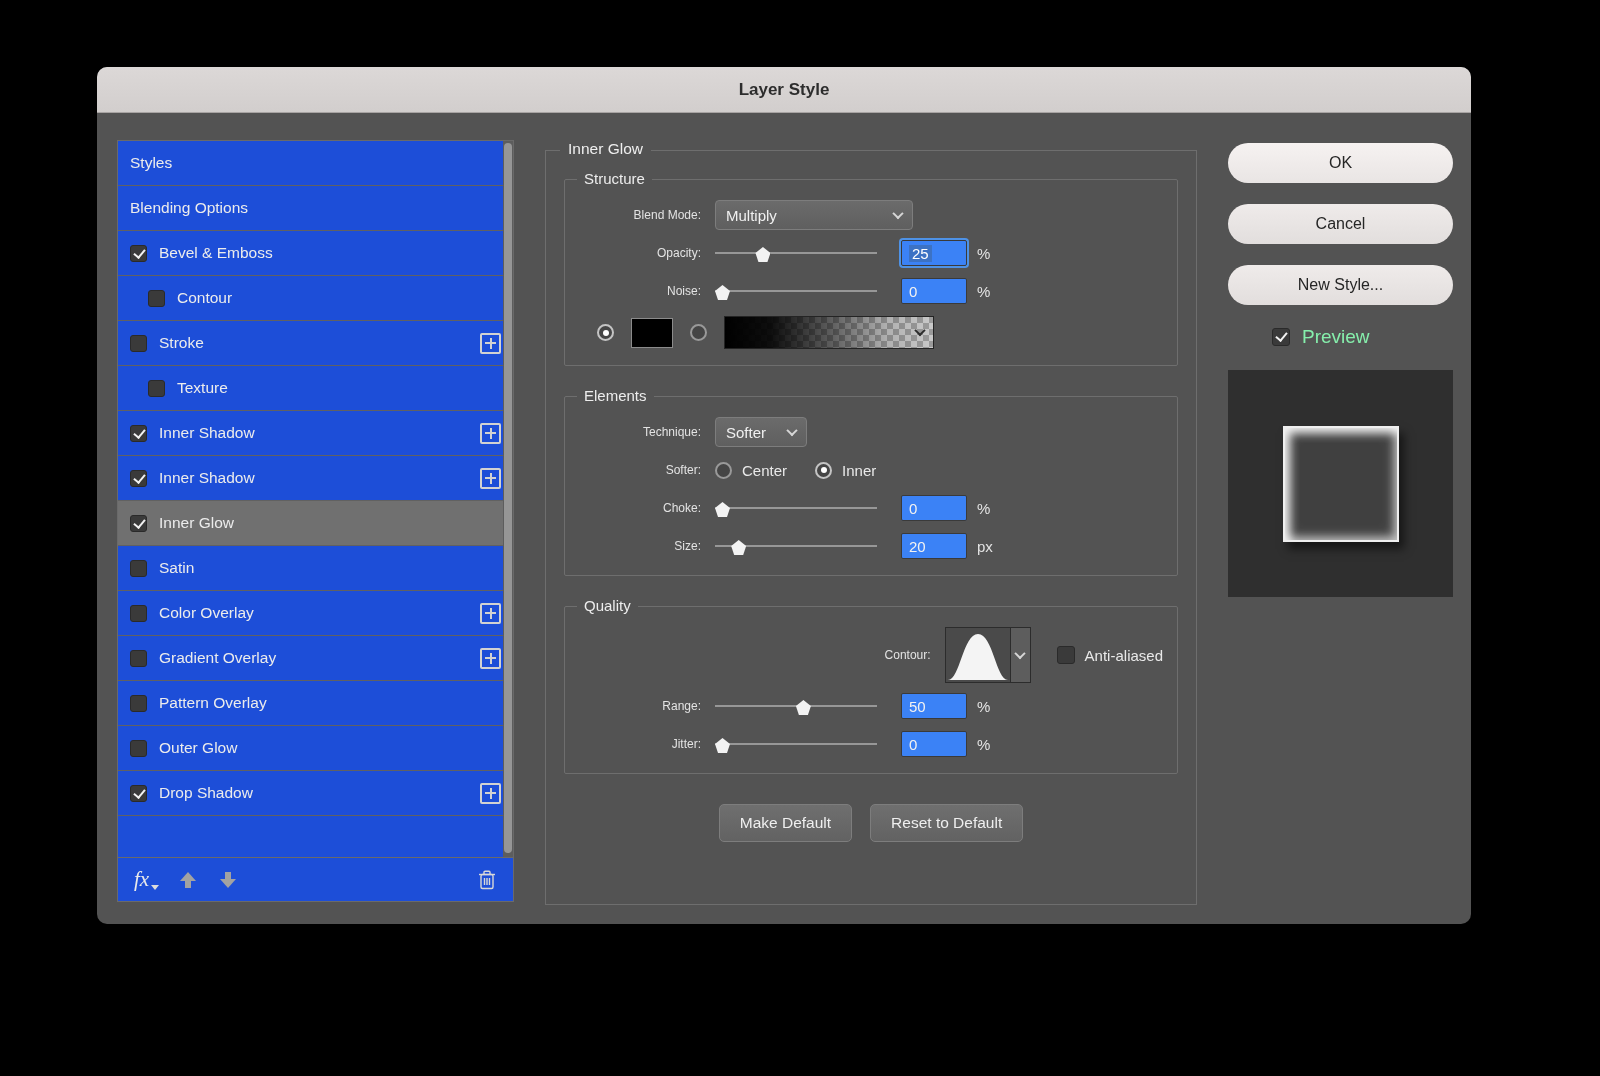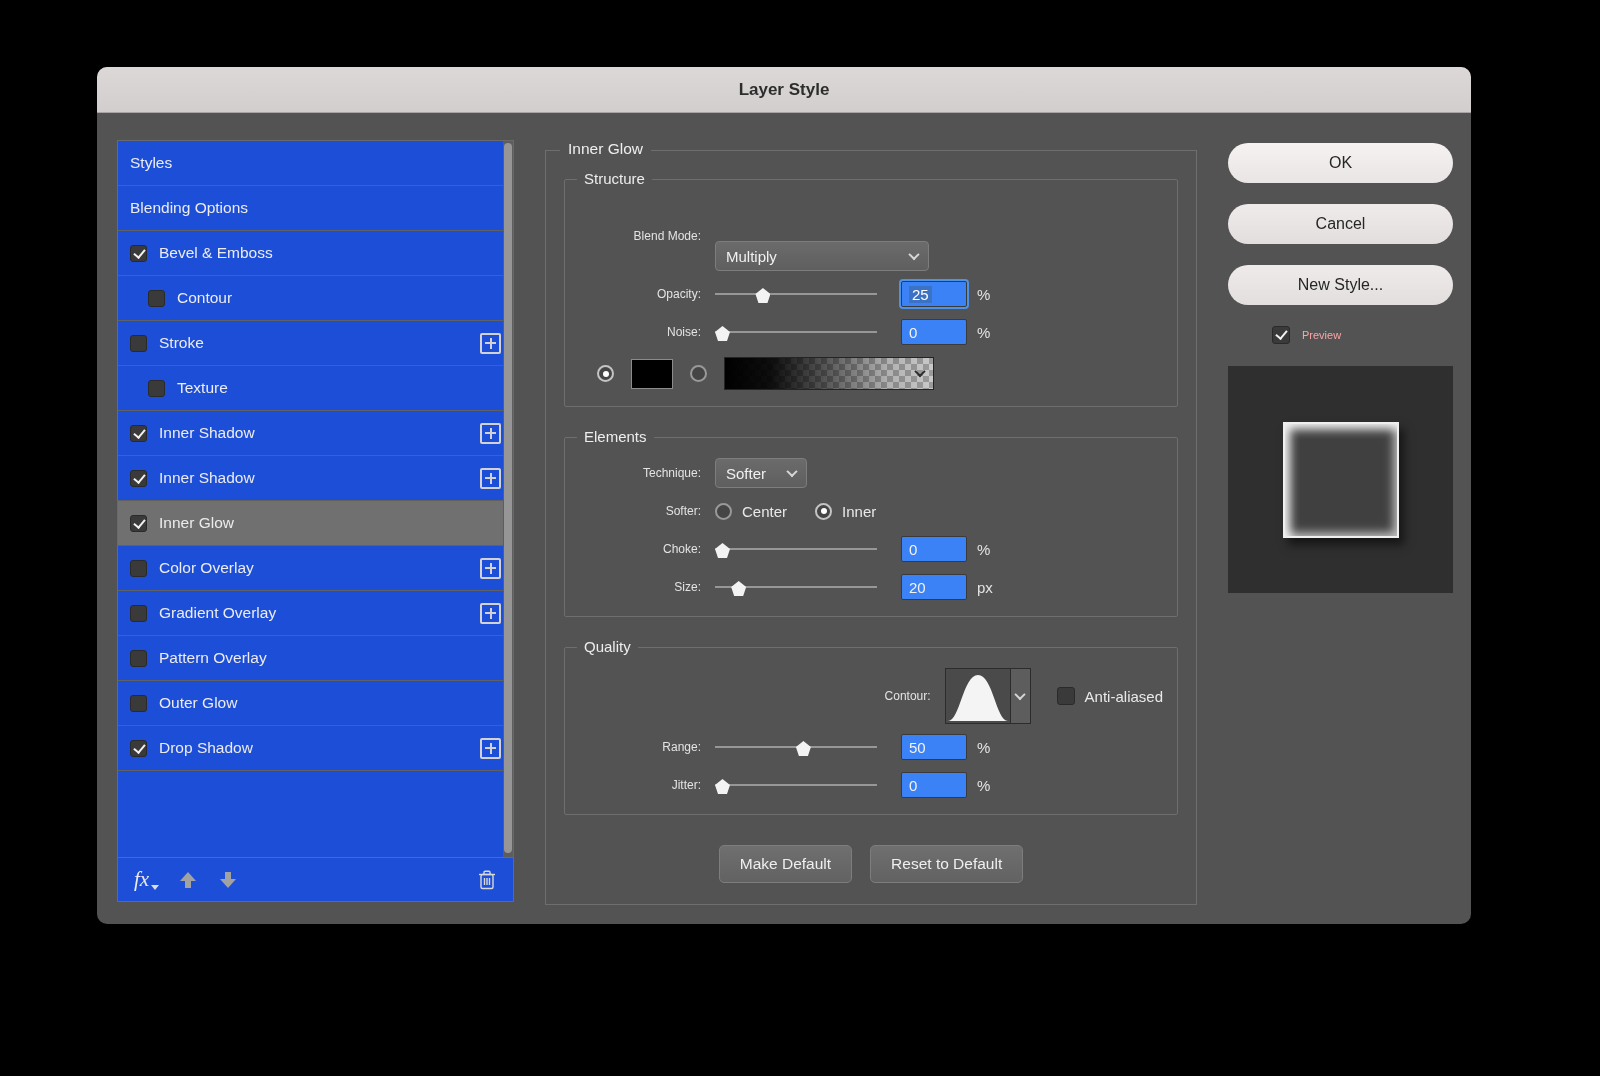--- a/index.html
+++ b/index.html
@@ -54,21 +54,21 @@
   .center-inner{ padding-top:28px; }
   .group{ position:relative; border:1px solid #6e6e6e; border-radius:2px; margin:0 18px 30px; padding:20px 14px 14px; }
   .legend{ position:absolute; top:-10px; left:12px; background:#535353; padding:0 7px; font-size:15px; color:#ededed; }
   .frow{ display:flex; align-items:center; min-height:30px; margin-bottom:8px; }
   .frow:last-child{ margin-bottom:0; }
   .lbl{ width:122px; text-align:right; margin-right:14px; color:#e3e3e3; font-size:12px; flex:none; }
 
   .dropdown{ height:30px; background:linear-gradient(#6b6b6b,#5f5f5f); border:1px solid #7d7d7d;
     border-radius:4px; display:flex; align-items:center; padding:0 10px; color:#f0f0f0; font-size:15px; }
   .dropdown .chev{ margin-left:auto; }
-  .w190{ width:214px;margin-top:41px; } .w92{ width:92px; }
+  .w190{ width:198px; } .w92{ width:92px; }
   .chev{ width:8px; height:8px; border-right:2px solid #d6d6d6; border-bottom:2px solid #d6d6d6;
     transform:rotate(45deg) translate(-1px,-1px); flex:none; }
 
   .slider{ position:relative; width:186px; height:20px; flex:none; }
   .slider .track{ position:absolute; left:0; top:9px; width:162px; height:2px; background:#979797; }
   .slider .thumb{ position:absolute; top:4px; width:15px; height:15px; background:#f3f3f3;
     clip-path:polygon(50% 0,100% 40%,80% 100%,20% 100%,0 40%);
     filter:drop-shadow(0 1px 1px rgba(0,0,0,.5)); }
 
   .vbox{ width:66px; height:26px; background:#3b82f6; border:1px solid #3a3a3a; border-radius:2px;
@@ -102,21 +102,21 @@
   .gbtn{ height:38px; padding:0 20px; background:linear-gradient(#6f6f6f,#626262);
     border:1px solid #7d7d7d; border-radius:5px; color:#efefef; font-size:15.5px;
     display:flex; align-items:center; }
 
   
   .rightcol{ position:absolute; left:1131px; top:76px; width:225px; }
   .mac-btn{ height:40px; border-radius:20px; background:linear-gradient(#efebea,#e2dedd);
     color:#262626; font-size:16px; display:flex; align-items:center; justify-content:center;
     margin-bottom:21px; }
   .mac-btn.primary{ background:linear-gradient(#f6f2f1,#e9e5e4); }
-  .preview-row{ display:flex; align-items:center; gap:12px; margin:4px 0 0 44px; color:#fca5a5; font-size:11px; }
+  .preview-row{ display:flex; align-items:center; gap:12px; margin:4px 0 0 44px; color:#86efac; font-size:19px; }
   .preview-row .cb{ margin-right:0; width:18px; height:18px; }
   .preview-panel{ margin-top:22px; width:225px; height:227px; background:#2f2f2f;
     display:flex; align-items:center; justify-content:center; }
   .glass{ width:116px; height:116px; background:#404040; border:2px solid #efefef;
     box-shadow: inset 7px 7px 10px -2px rgba(255,255,255,.9),
                 inset -5px -5px 9px -2px rgba(255,255,255,.55),
                 inset 0 0 16px rgba(255,255,255,.35),
                 5px 7px 9px rgba(0,0,0,.55); }
 </style>
 </head>
@@ -158,20 +158,24 @@
         <span class="plusbox"></span>
       </div>
       <div class="srow">
         <span class="cb checked"></span>
         <span class="slabel">Inner Shadow</span>
         <span class="plusbox"></span>
       </div>
       <div class="srow sel">
         <span class="cb checked"></span>
         <span class="slabel">Inner Glow</span>
+      </div>
+      <div class="srow">
+        <span class="cb"></span>
+        <span class="slabel">Satin</span>
       </div>
       <div class="srow">
         <span class="cb"></span>
         <span class="slabel">Color Overlay</span>
         <span class="plusbox"></span>
       </div>
       <div class="srow">
         <span class="cb"></span>
         <span class="slabel">Gradient Overlay</span>
         <span class="plusbox"></span>

